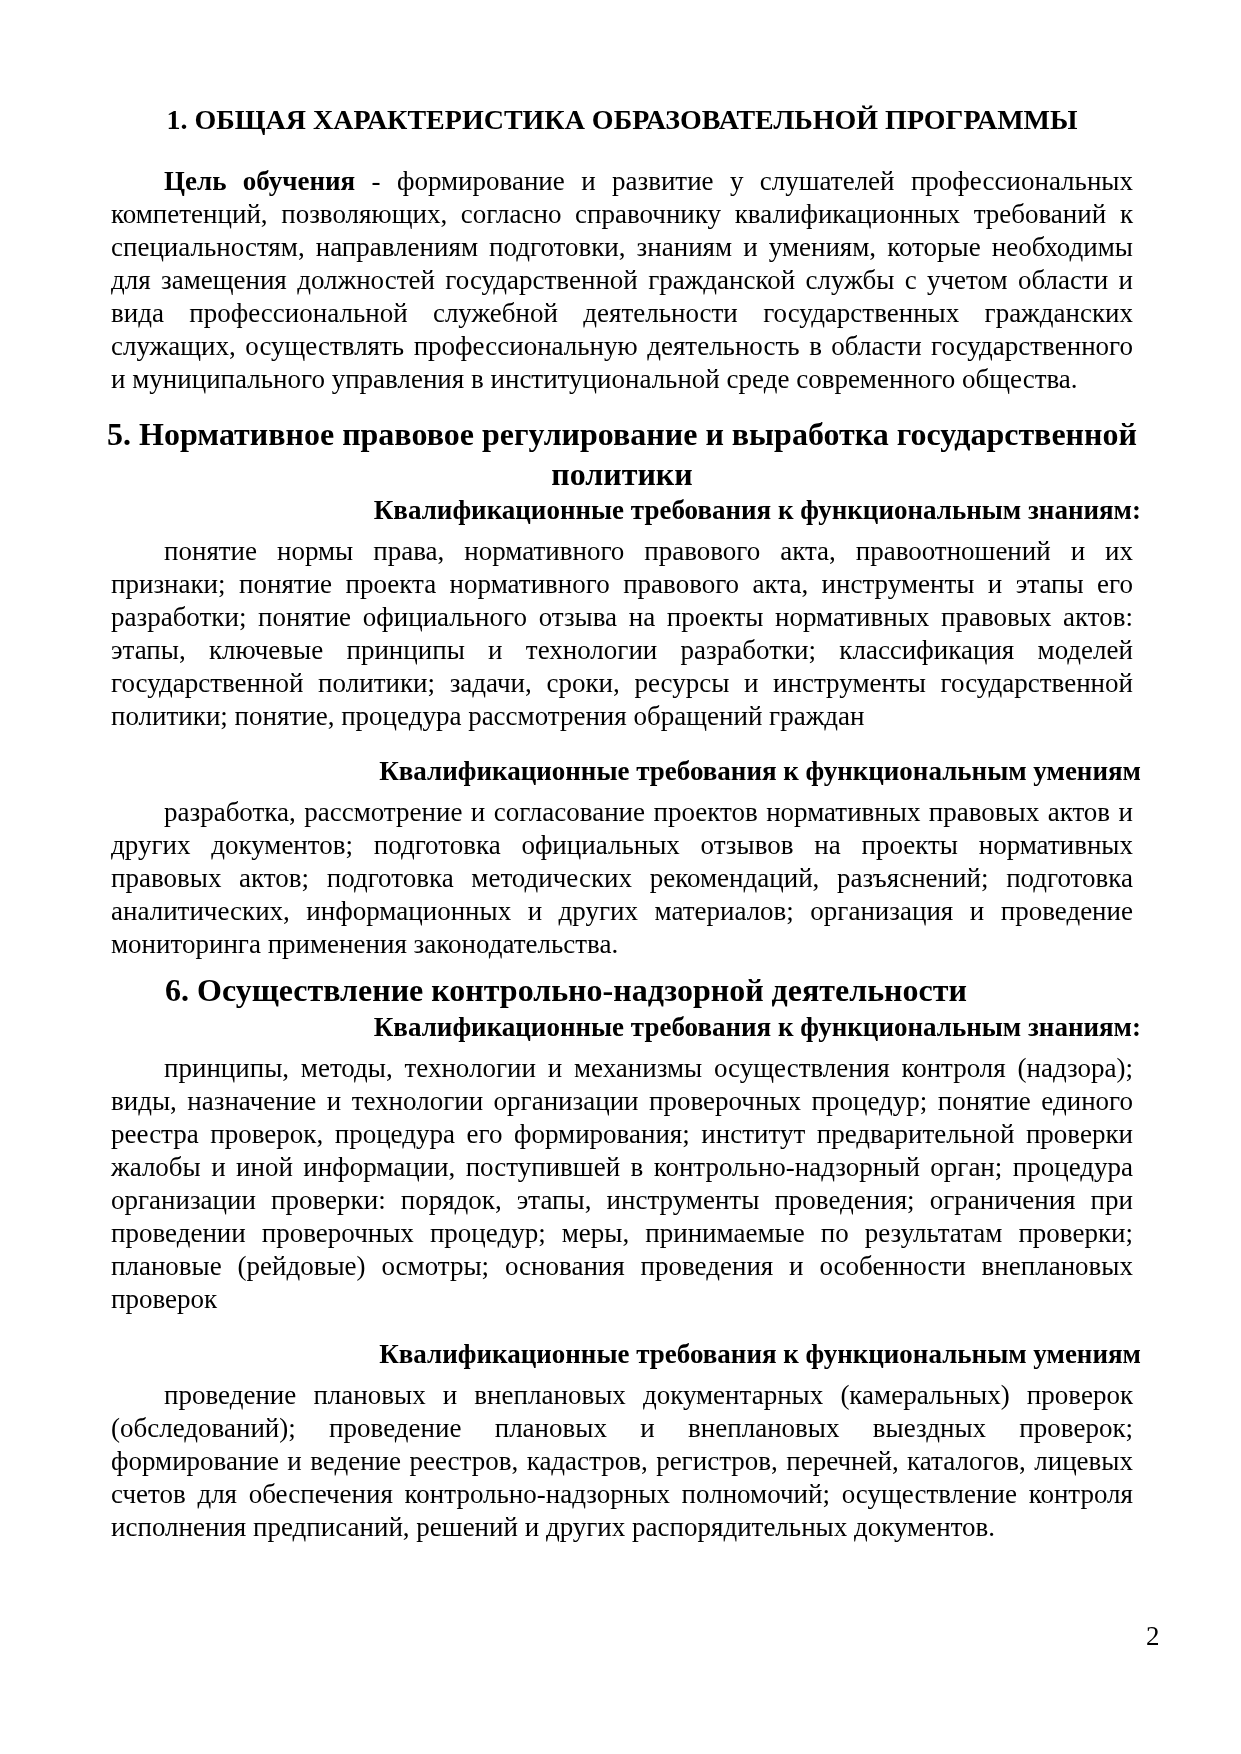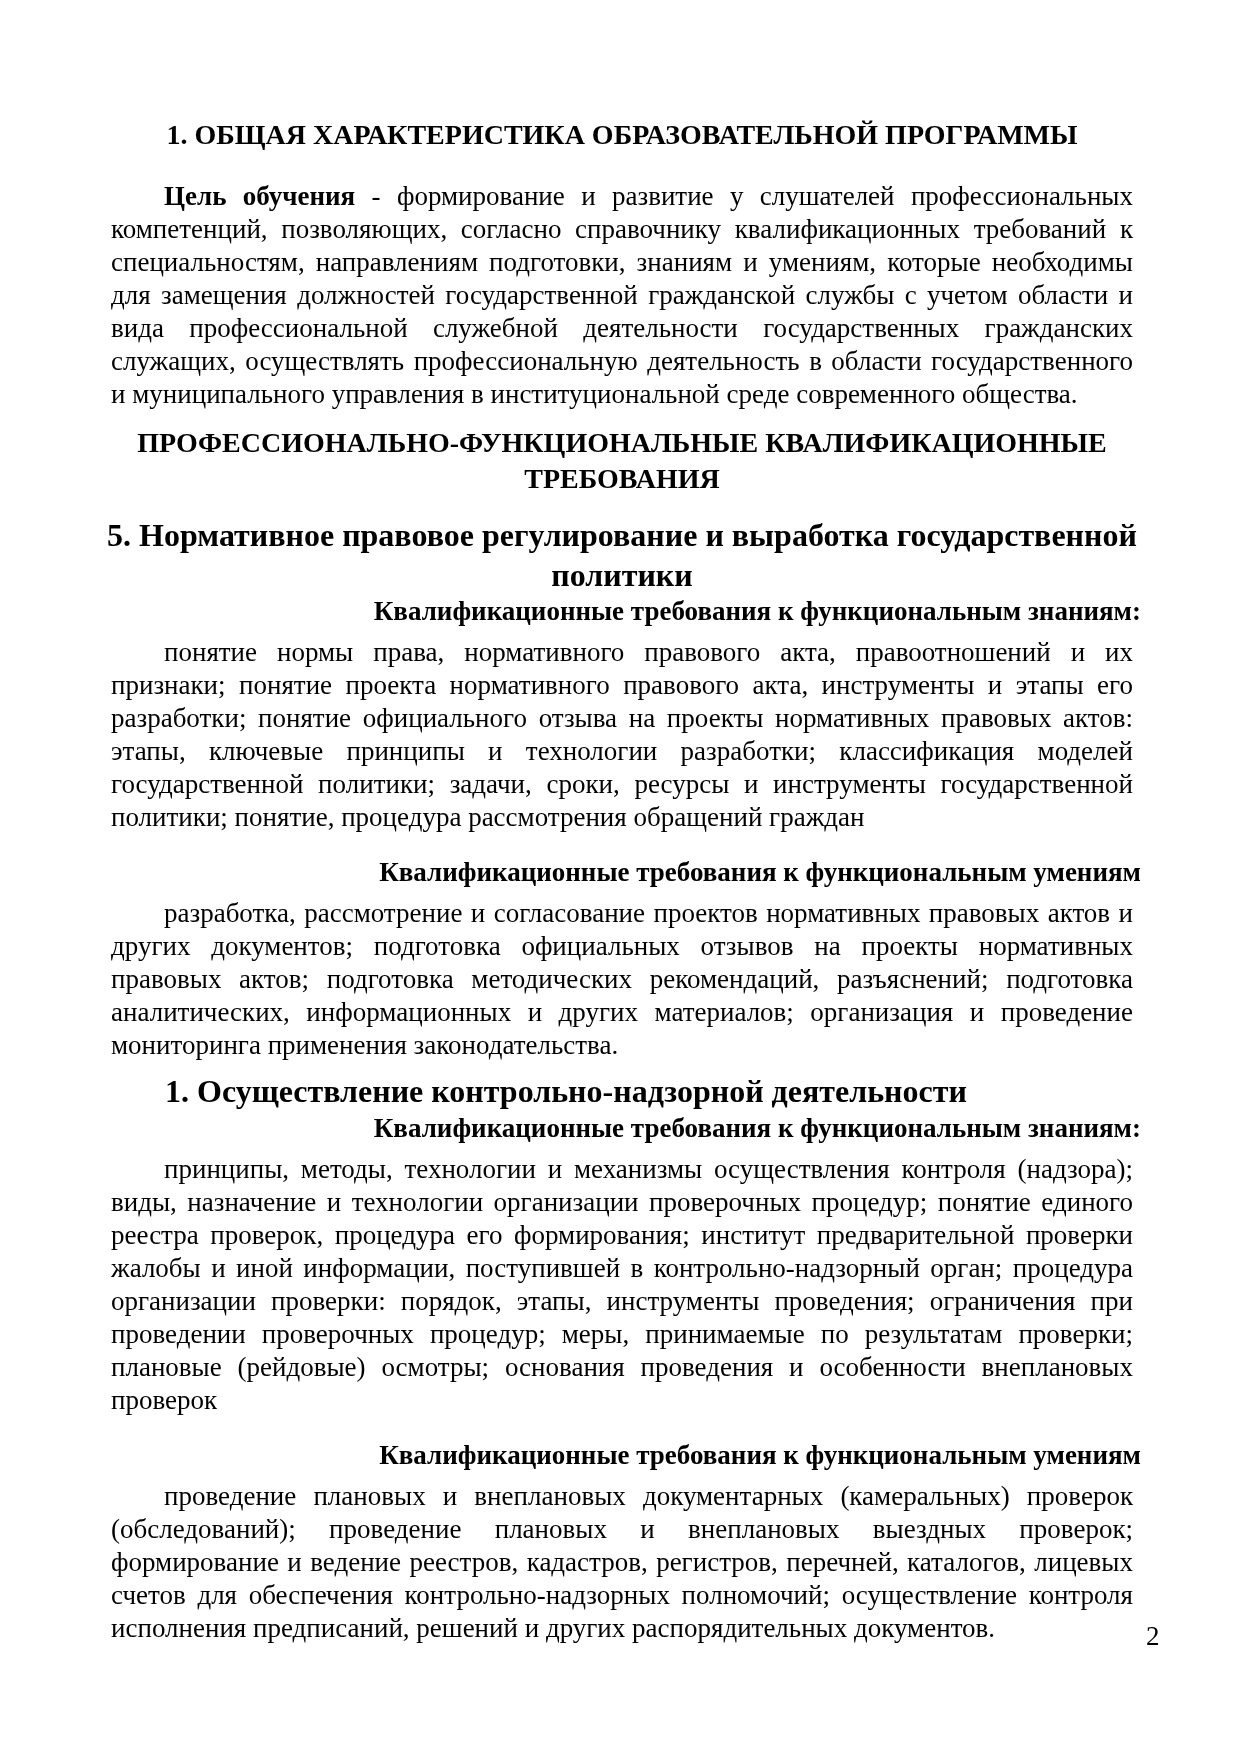--- a/index.html
+++ b/index.html
@@ -22,21 +22,21 @@
     position: absolute;
     left: 103px;
     top: 100px;
     width: 1038px;
   }
   .doc-title {
     font-size: 28px;
     line-height: 38px;
     font-weight: bold;
     text-align: center;
-    margin: 16px 0 26px 0;
+    margin: 1px 0 26px 0;
   }
   p.body-par {
     margin: 8px;
     text-align: justify;
     text-indent: 53px;
   }
   p.category-par {
     margin: 16px 0 0 0;
     text-align: justify;
     text-indent: 53px;
@@ -85,29 +85,28 @@
 <body>
 
 <div class="page">
   <div class="content">
 
     <h1 class="doc-title">1. ОБЩАЯ ХАРАКТЕРИСТИКА ОБРАЗОВАТЕЛЬНОЙ ПРОГРАММЫ</h1>
 
     <p class="body-par"><b>Цель обучения</b><span> - формирование и развитие у слушателей профессиональных компетенций, позволяющих, согласно  справочнику квалификационных требований к специальностям, направлениям подготовки, знаниям и умениям, которые необходимы для замещения должностей государственной гражданской службы с учетом области и вида профессиональной служебной деятельности государственных гражданских служащих, осуществлять профессиональную деятельность в области государственного и муниципального управления в институциональной среде современного общества.</span></p>
 
 
-    <h2 class="req-title">ПРОФЕССИОНАЛЬНО-ФУНКЦИОНАЛЬНЫЕ КВАЛИФИКАЦИОННЫЕ ТРЕБОВАНИЯ</h2>
 
     <h2 class="sec-heading-centered">5. Нормативное правовое регулирование и выработка государственной политики</h2>
     <p class="qual-label">Квалификационные требования к функциональным знаниям:</p>
     <p class="body-par">понятие нормы права, нормативного правового акта, правоотношений и их признаки; понятие проекта нормативного правового акта, инструменты и этапы его разработки;  понятие официального отзыва на проекты нормативных правовых актов: этапы, ключевые принципы и технологии разработки;  классификация моделей государственной политики;  задачи, сроки, ресурсы и инструменты государственной политики; понятие, процедура рассмотрения обращений граждан</p>
     <p class="qual-label gap-above">Квалификационные требования к функциональным умениям</p>
     <p class="body-par">разработка, рассмотрение и согласование проектов нормативных правовых актов и других документов; подготовка официальных отзывов на проекты нормативных правовых актов; подготовка методических рекомендаций, разъяснений; подготовка аналитических, информационных и других материалов; организация и проведение мониторинга применения законодательства.</p>
 
-    <h2 class="sec-heading-left">1.  Осуществление контрольно-надзорной деятельности</h2>
+    <h2 class="sec-heading-left">6.  Осуществление контрольно-надзорной деятельности</h2>
     <p class="qual-label">Квалификационные требования к функциональным знаниям:</p>
     <p class="body-par">принципы, методы, технологии и механизмы осуществления контроля (надзора); виды, назначение и технологии организации проверочных процедур; понятие единого реестра проверок, процедура его формирования;  институт предварительной проверки жалобы и иной информации, поступившей в контрольно-надзорный орган; процедура организации проверки: порядок, этапы, инструменты проведения; ограничения при проведении проверочных процедур; меры, принимаемые по результатам проверки; плановые (рейдовые) осмотры;  основания проведения и особенности внеплановых проверок</p>
     <p class="qual-label gap-above">Квалификационные требования к функциональным умениям</p>
     <p class="body-par">проведение плановых и внеплановых документарных (камеральных) проверок (обследований); проведение плановых и внеплановых выездных проверок;  формирование и ведение реестров, кадастров, регистров, перечней, каталогов, лицевых счетов для обеспечения контрольно-надзорных полномочий; осуществление контроля исполнения предписаний, решений и других распорядительных документов.</p>
 
   </div>
 
   <div class="page-number">2</div>
 </div>
 

